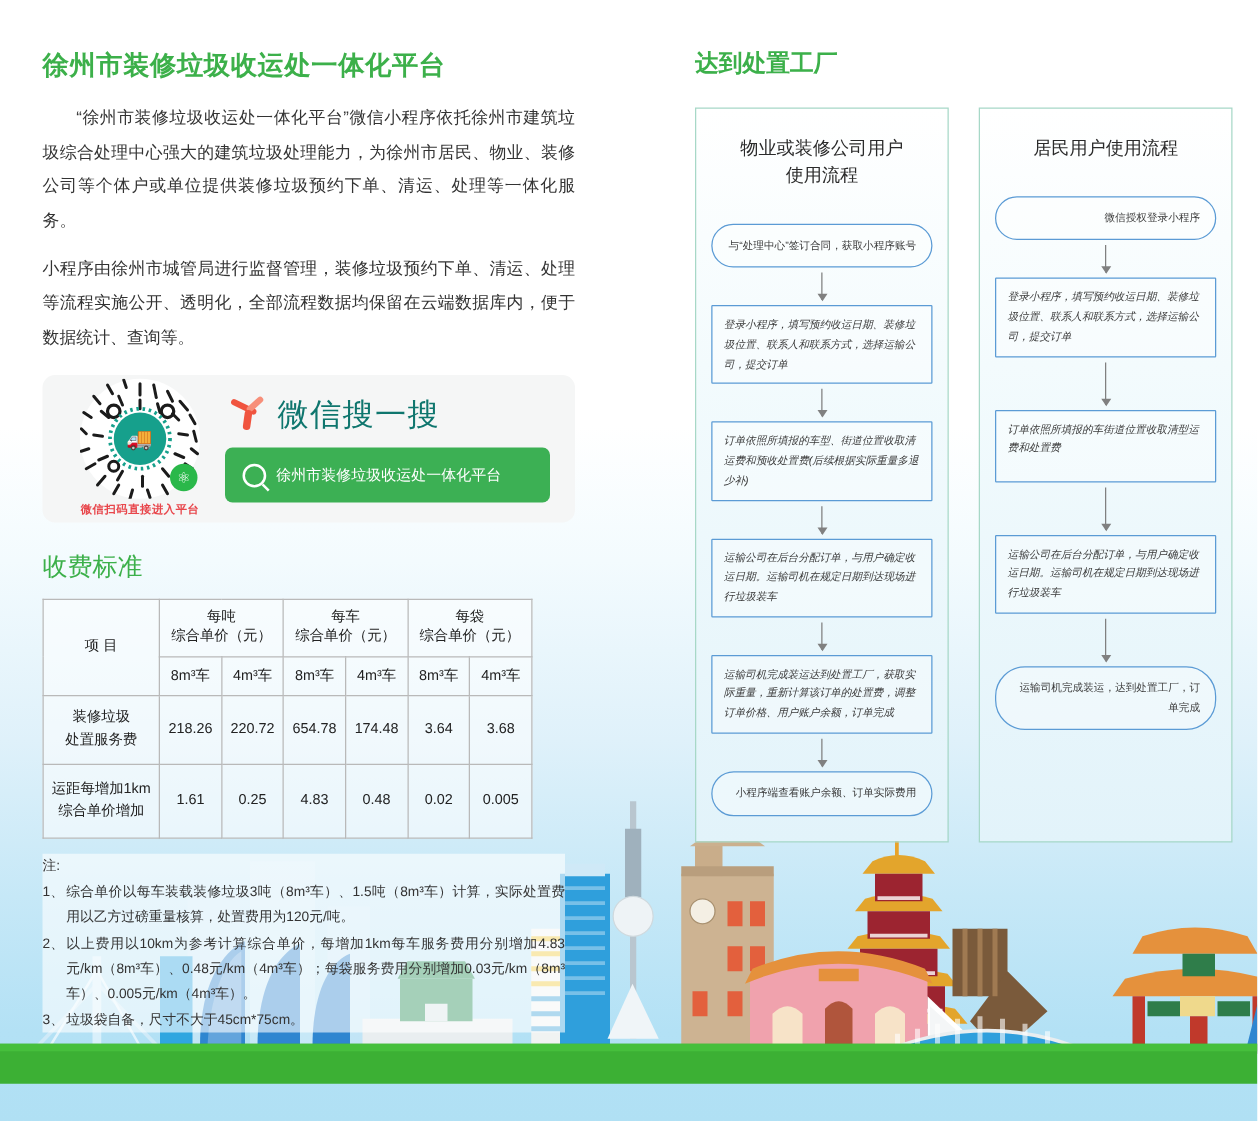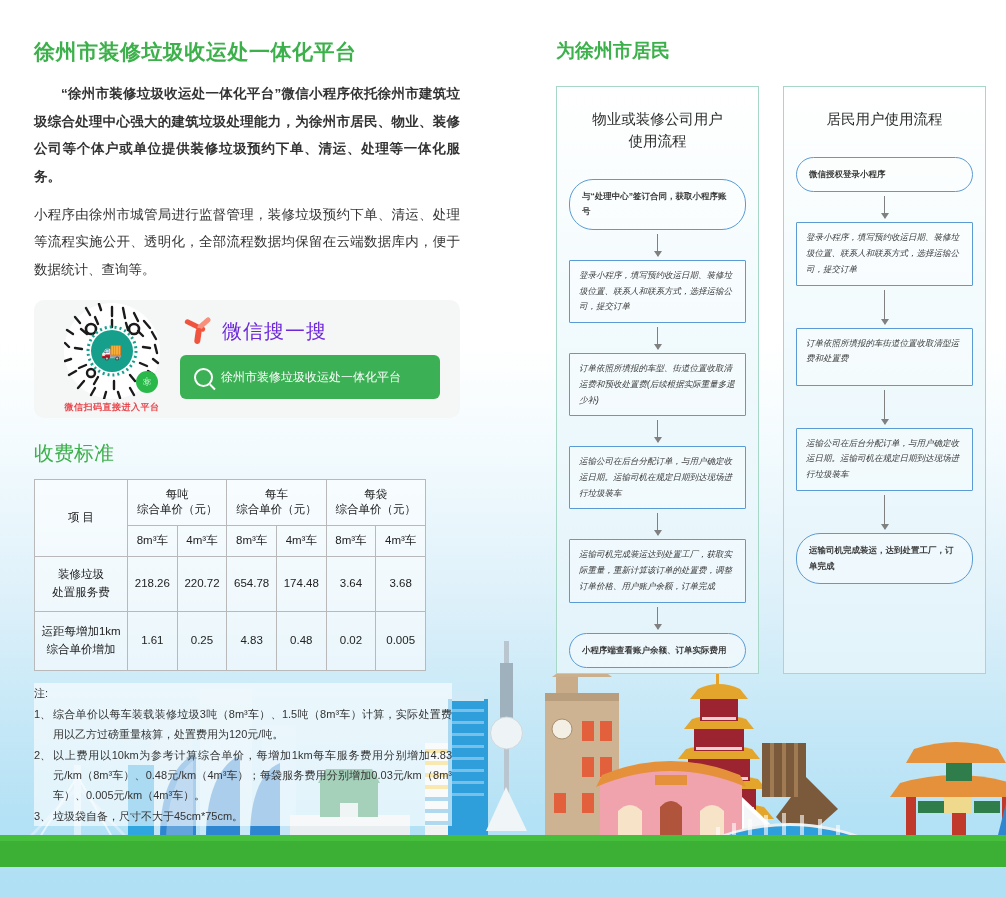--- a/index.html
+++ b/index.html
@@ -19,21 +19,21 @@
   .ground:after{content:"";position:absolute;left:0;right:0;top:0;height:6px;background:#46bf3c;}
 
   
   .left-col{position:absolute;left:34px;top:38px;width:426px;}
   h1.main-title{
     margin:0 0 14px 0;font-size:21px;font-weight:bold;color:#3cb04a;letter-spacing:.5px;
   }
   .para{
     font-size:13.5px;color:#333;line-height:2.05;margin:0 0 10px 0;text-align:justify;
   }
-  .para.indent{text-indent:2em;font-weight:bold;}
+  .para.indent{text-indent:2em;}
 
   
   .wechat-card{
     margin-top:16px;background:#f5f6f6;border-radius:10px;height:118px;
     display:flex;align-items:center;padding:0 6px 0 14px;box-sizing:border-box;
   }
   .qr-wrap{width:128px;display:flex;flex-direction:column;align-items:center;}
   .qr-code{width:96px;height:96px;position:relative;}
   .qr-ring{
     position:absolute;inset:0;border-radius:50%;background:#fff;
@@ -50,21 +50,21 @@
     background:#2ab84a;color:#fff;font-size:12px;display:flex;align-items:center;justify-content:center;
   }
   .qr-caption{margin-top:2px;font-size:9px;color:#e8464b;font-weight:bold;letter-spacing:.5px;}
   .wx-right{flex:1;display:flex;flex-direction:column;align-items:flex-start;padding-left:4px;}
   .wx-brand{display:flex;align-items:center;gap:8px;margin-bottom:10px;margin-left:4px;}
   .wx-logo{width:30px;height:26px;position:relative;}
   .wx-logo span{position:absolute;background:#f0543f;border-radius:3px;display:block;}
   .wx-b1{width:22px;height:5px;left:0;top:4px;transform:rotate(26deg);}
   .wx-b2{width:16px;height:5px;left:12px;top:2px;transform:rotate(-42deg);background:#f78f7a !important;}
   .wx-b3{width:6px;height:16px;left:11px;top:9px;transform:rotate(8deg);}
-  .wx-title{font-size:20px;color:#6d28d9;letter-spacing:1px;}
+  .wx-title{font-size:25px;color:#0f766e;letter-spacing:1px;}
   .wx-search{
     background:#3cb054;border-radius:6px;height:44px;display:flex;align-items:center;
     padding:0 14px;gap:8px;min-width:232px;
   }
   .wx-search .mag{
     width:15px;height:15px;border:2px solid #fff;border-radius:50%;position:relative;flex:none;
   }
   .wx-search .mag:after{content:"";position:absolute;right:-5px;bottom:-3px;width:7px;height:2px;background:#fff;transform:rotate(45deg);}
   .wx-search-text{color:#fff;font-size:12px;white-space:nowrap;}
 
@@ -102,21 +102,21 @@
     padding:22px 12px 0 12px;height:588px;
   }
   .panel-title{
     text-align:center;font-size:14.5px;color:#2b2b2b;line-height:1.5;margin-bottom:26px;
   }
   .node{
     border:1px solid #5b9bd5;background:rgba(255,255,255,.35);
     font-size:8.5px;color:#3b3b3b;line-height:1.85;
     padding:7px 9px;box-sizing:border-box;
   }
-  .node.pill{border-radius:24px;text-align:left;padding:9px 12px;font-weight:bold;}
+  .node.pill{border-radius:24px;text-align:right;padding:9px 12px;}
   .node.rect{border-radius:1px;font-style:italic;}
   .arrow{
     height:30px;display:flex;align-items:center;justify-content:center;
   }
   .arrow i{
     display:block;width:1px;height:22px;background:#808080;position:relative;
   }
   .arrow i:after{
     content:"";position:absolute;left:-3.5px;bottom:-1px;
     border-left:4px solid transparent;border-right:4px solid transparent;border-top:6px solid #808080;
@@ -447,21 +447,21 @@
         <span class="note-body">以上费用以10km为参考计算综合单价，每增加1km每车服务费用分别增加4.83元/km（8m³车）、0.48元/km（4m³车）；每袋服务费用分别增加0.03元/km（8m³车）、0.005元/km（4m³车）。</span>
       </div>
       <div class="note-row">
         <span class="note-no">3、</span>
         <span class="note-body">垃圾袋自备，尺寸不大于45cm*75cm。</span>
       </div>
     </div>
   </div>
 
   <div class="right-col">
-    <h2 class="flow-title">为徐州市居民</h2>
+    <h2 class="flow-title">达到处置工厂</h2>
 
     <div class="panels">
 
       <div class="panel">
         <div class="panel-title">
           <div>物业或装修公司用户</div>
           <div>使用流程</div>
         </div>
 
         <div class="node pill">与“处理中心”签订合同，获取小程序账号</div>

